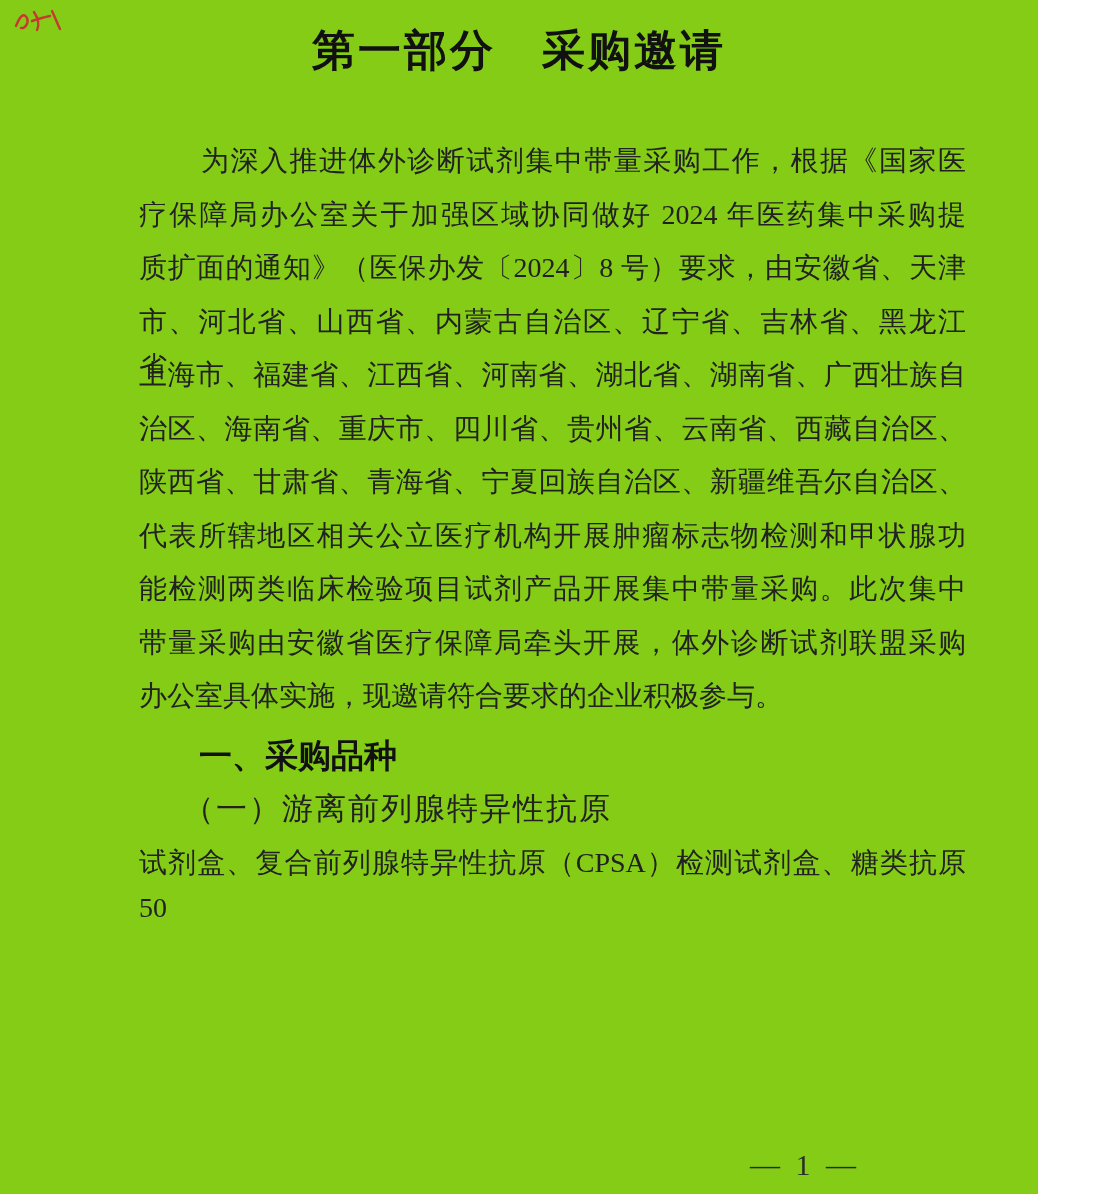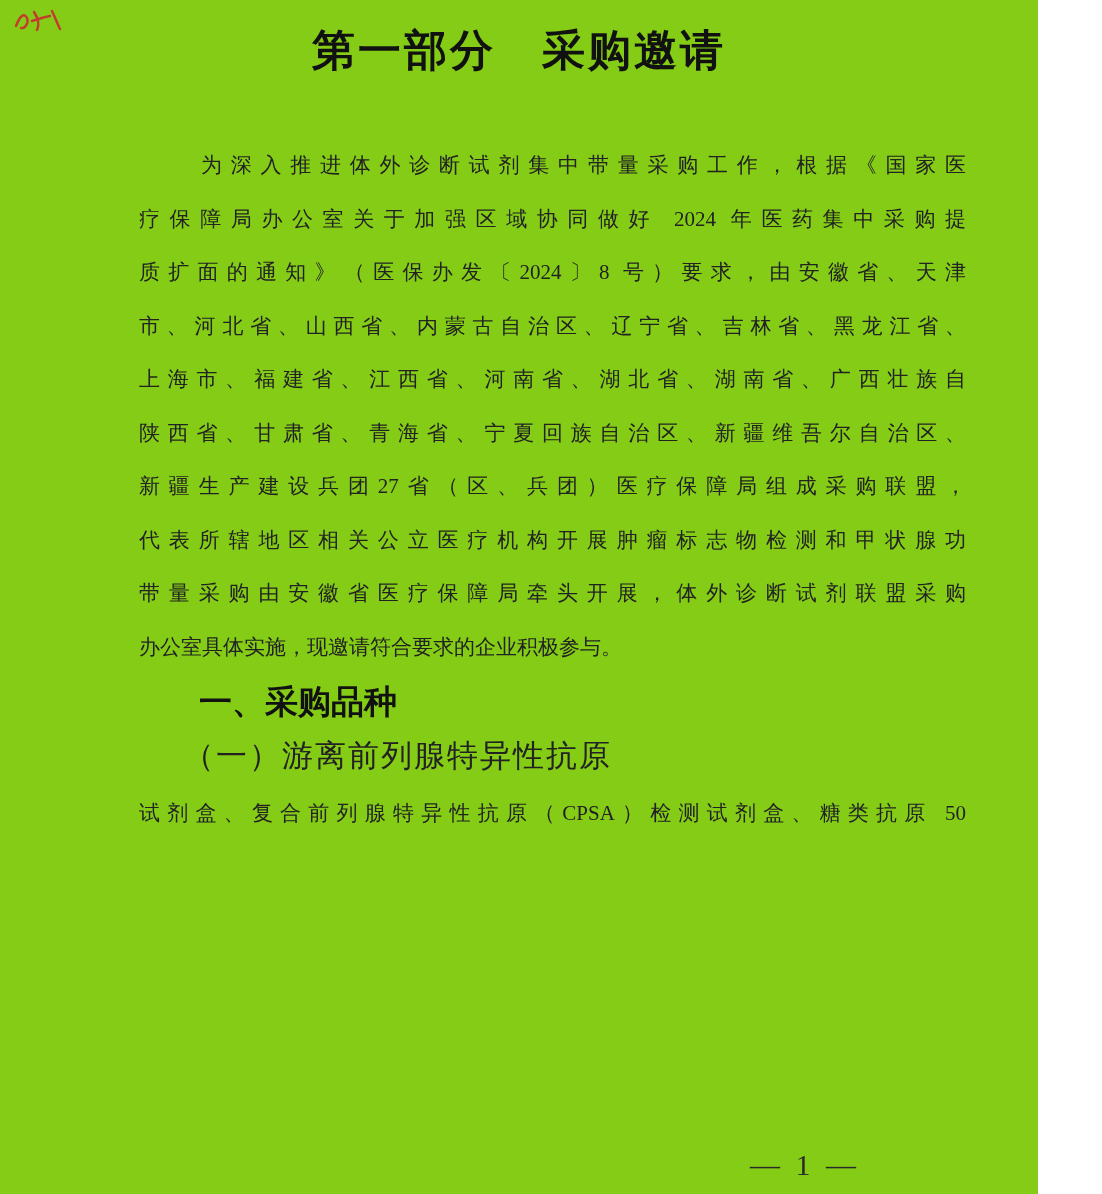--- a/index.html
+++ b/index.html
@@ -25,22 +25,22 @@
     letter-spacing: 3px;
     color: #111111;
   }
   .body-block {
     position: absolute;
     left: 139px;
     top: 138px;
     width: 827px;
   }
   .bline {
-    font-size: 21px;
-    line-height: 54px;
+    font-size: 28px;
+    line-height: 45px;
     height: 53.5px;
     text-align: justify;
     text-align-last: justify;
     text-justify: inter-character;
     color: #222222;
   }
   .bline.indent { text-indent: 62px; }
   .bline.lastline { text-align-last: left; }
   .h1line {
     font-family: "Liberation Sans", "DejaVu Sans", sans-serif;
@@ -90,23 +90,24 @@
   </svg>
 
   <div class="doc-title">第一部分　采购邀请</div>
 
   <div class="body-block">
     <div class="bline indent">为深入推进体外诊断试剂集中带量采购工作，根据《国家医</div>
     <div class="bline">疗保障局办公室关于加强区域协同做好 2024 年医药集中采购提</div>
     <div class="bline">质扩面的通知》（医保办发〔2024〕8 号）要求，由安徽省、天津</div>
     <div class="bline">市、河北省、山西省、内蒙古自治区、辽宁省、吉林省、黑龙江省、</div>
     <div class="bline">上海市、福建省、江西省、河南省、湖北省、湖南省、广西壮族自</div>
+    <div class="bline">治区、海南省、重庆市、四川省、贵州省、云南省、西藏自治区、</div>
     <div class="bline">陕西省、甘肃省、青海省、宁夏回族自治区、新疆维吾尔自治区、</div>
-    <div class="bline">新疆生产建设兵团27省（区、兵团）医疗保障局组成采购联盟，</div>
     <div class="bline">代表所辖地区相关公立医疗机构开展肿瘤标志物检测和甲状腺功</div>
+    <div class="bline">能检测两类临床检验项目试剂产品开展集中带量采购。此次集中</div>
     <div class="bline">带量采购由安徽省医疗保障局牵头开展，体外诊断试剂联盟采购</div>
     <div class="bline lastline">办公室具体实施，现邀请符合要求的企业积极参与。</div>
 
     <div class="h1line">一、采购品种</div>
     <div class="h2line">（一）游离前列腺特异性抗原</div>
 
     <div class="bline">试剂盒、复合前列腺特异性抗原（CPSA）检测试剂盒、糖类抗原 50</div>
   </div>
 
   <div class="page-number">— 1 —</div>

